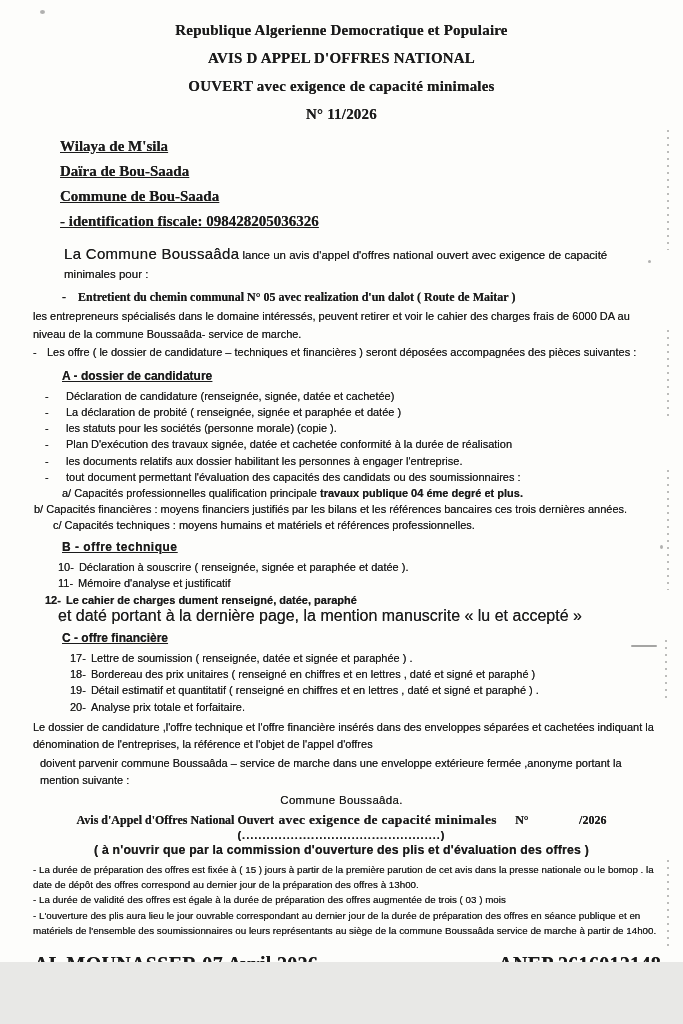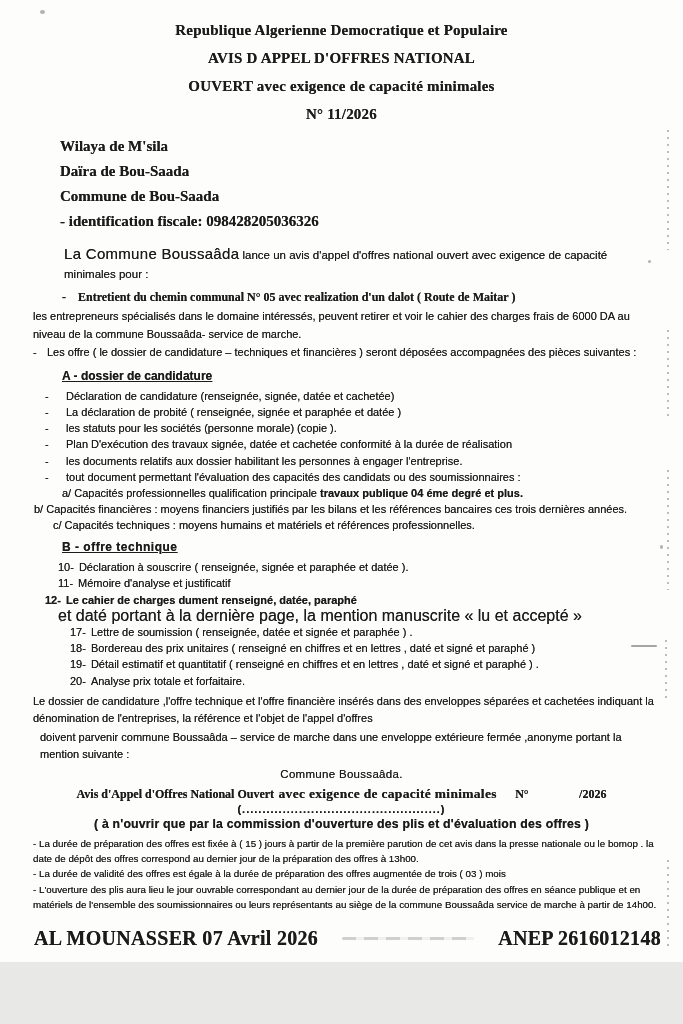--- a/index.html
+++ b/index.html
@@ -6,21 +6,21 @@
   .page{
     position:relative;width:683px;height:962px;margin:0 auto;
     background:#fdfdfb;color:#1b1b1b;overflow:hidden;
     font-family:"Liberation Sans","DejaVu Sans",sans-serif;
     padding-top:16px;box-sizing:border-box;
     text-shadow:0 0 .5px rgba(25,25,25,.8);
   }
   .center{text-align:center;}
   .doc-header div{font:700 15px/28px "Liberation Serif","DejaVu Serif",serif;letter-spacing:.2px;}
   .issuer{margin:6px 0 0 60px;}
-  .issuer div{font:700 15px/25px "Liberation Serif","DejaVu Serif",serif;}
+  .issuer div{font:700 15px/25px "Liberation Serif","DejaVu Serif",serif;text-decoration:underline;}
   .intro{margin:10px 28px 0 64px;font-size:11.5px;line-height:19px;}
   .intro .lead{font-size:15px;letter-spacing:.3px;}
   .object-row{display:flex;margin:5px 24px 0 62px;}
   .object-row .dash{width:16px;flex:none;font:700 12px/16px "Liberation Serif",serif;}
   .object-row .obj{font:700 12px/16px "Liberation Serif","DejaVu Serif",serif;}
   .body{font-size:11px;line-height:17.5px;margin:0;}
   .p-retrait{margin:3px 24px 0 33px;}
   .offers-row{display:flex;margin:1px 24px 0 33px;}
   .offers-row .dash{width:14px;flex:none;font-size:11px;line-height:17.5px;}
   .sec{font-size:12px;font-weight:700;text-decoration:underline;margin:6px 0 4px 62px;line-height:16px;}
@@ -144,20 +144,21 @@
   <div class="num-item num-b">
       <span class="num">11-</span>
       <span>Mémoire d'analyse et justificatif</span>
     </div>
   <div class="num-item num-out">
       <span class="num">12-</span>
       <span>Le cahier de charges dument renseigné, datée, paraphé</span>
     </div>
   <div class="cont12">et daté portant à la dernière page, la mention manuscrite «  lu et accepté »</div>
 
+  <h3 class="sec sec-c">C - offre financière</h3>
 
   <div class="num-item num-c">
       <span class="num">17-</span>
       <span>Lettre de soumission ( renseignée, datée et signée et paraphée ) .</span>
     </div>
   <div class="num-item num-c">
       <span class="num">18-</span>
       <span>Bordereau des prix unitaires ( renseigné en chiffres et en lettres , daté et signé et paraphé )</span>
     </div>
   <div class="num-item num-c">

